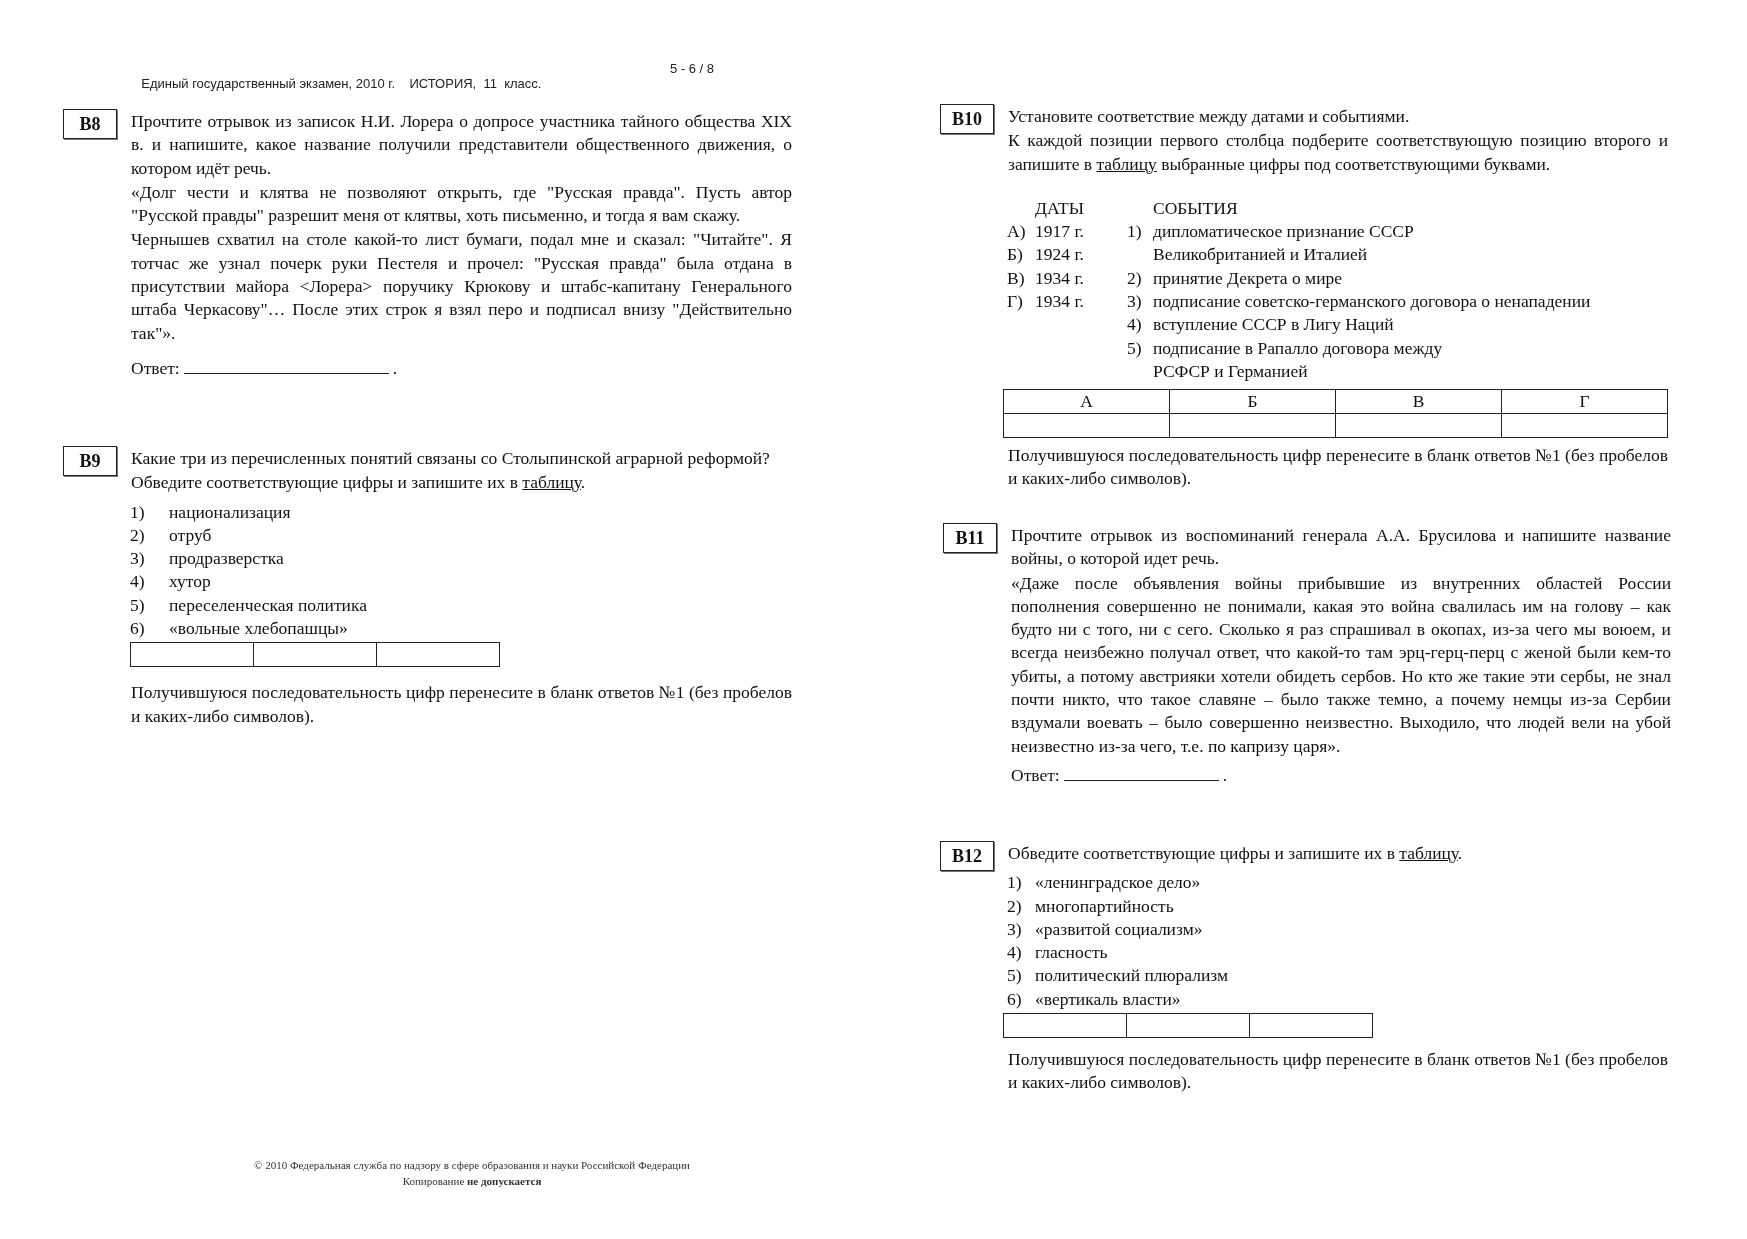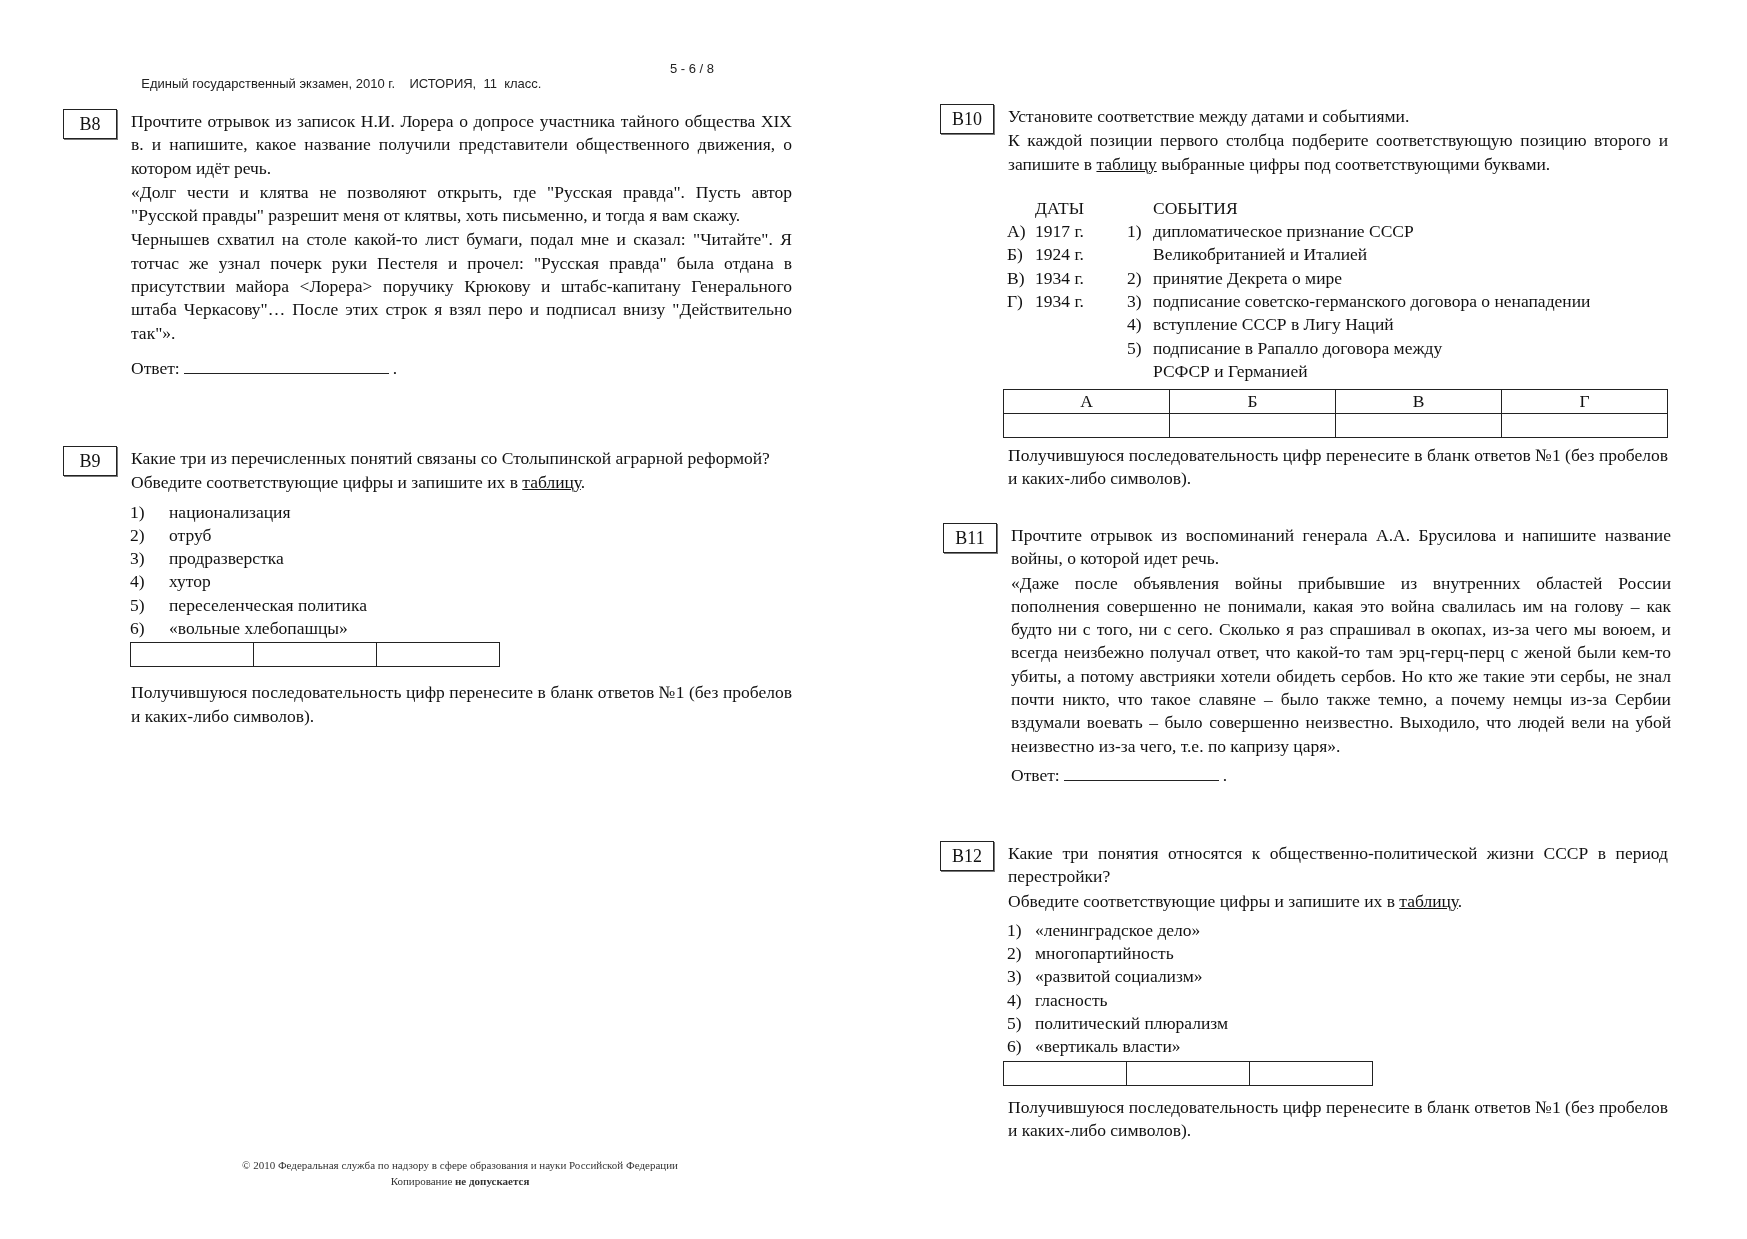--- a/index.html
+++ b/index.html
@@ -1,37 +1,37 @@
 <!DOCTYPE html>
 <html><head>
 <meta charset="utf-8">
 <style>
   html, body { margin: 0; padding: 0; background: #ffffff; }
   body { width: 1747px; height: 1239px; position: relative; overflow: hidden; color: #111; font-family: "Liberation Serif", serif; }
   .hdr { position: absolute; top: 61px; left: 134px; font-family: "Liberation Sans", sans-serif; font-size: 13px; color: #222; white-space: pre; }
   .hdr .pg { position: absolute; left: 536px; top: 0; }
   .task { position: absolute; }
-  .tag { position: absolute; left: 0; top: 0; width: 52px; height: 28px; border: 1.5px solid #222; box-shadow: 1px 1px 0 #777; font-weight: normal; font-size: 18px; text-align: center; line-height: 28px; font-family: "Liberation Serif", serif; }
+  .tag { position: absolute; left: 0; top: 0; width: 52px; height: 28px; border: 1.5px solid #222; box-shadow: 1px 1px 0 #777; font-weight: bold; font-size: 18px; text-align: center; line-height: 28px; font-family: "Liberation Serif", serif; }
   .body { position: absolute; font-size: 17.5px; line-height: 23.3px; }
   .just { text-align: justify; }
   .p { margin: 1px; }
   .u { text-decoration: underline; }
   .answer-line { display: inline-block; width: 205px; border-bottom: 1px solid #222; height: 14px; margin-left: 4px; margin-right: 4px; vertical-align: baseline; }
   .answer-line.short { width: 155px; }
   .list { margin: 6px 0 0 0; padding: 0; list-style: none; }
   .list li { display: flex; }
   .list li .n { width: 39px; }
   .list.b12 li .n { width: 28px; }
   table.ans { border-collapse: collapse; margin-top: 2px; }
   table.ans td { border: 1.3px solid #222; height: 21px; }
   table.ans.three td { width: 120px; }
   table.ans.four td { width: 163px; text-align: center; font-size: 17.5px; line-height: 21px; height: 21px; }
   .match { position: relative; margin-top: 21px; height: 190px; }
   .match .col { position: absolute; }
-  .footer { position: absolute; top: 1157px; left: 0; width: 920px; text-align: center; font-size: 11px; line-height: 16px; color: #333; }
+  .footer { position: absolute; top: 1157px; left: 0; width: 920px; text-align: center; font-size: 11px; line-height: 16px; color: #333; padding-left: 12px; }
   .footer b { font-weight: bold; }
 </style>
 </head>
 <body>
 
 <div class="hdr">
   <span>Единый государственный экзамен, 2010 г.    ИСТОРИЯ,  11  класс.</span>
   <span class="pg">5 - 6 / 8</span>
 </div>
 
@@ -155,21 +155,20 @@
     <p class="p">«Даже после объявления войны прибывшие из внутренних областей России пополнения совершенно не понимали, какая это война свалилась им на голову – как будто ни с того, ни с сего. Сколько я раз спрашивал в окопах, из-за чего мы воюем, и всегда неизбежно получал ответ, что какой-то там эрц-герц-перц с женой были кем-то убиты, а потому австрияки хотели обидеть сербов. Но кто же такие эти сербы, не знал почти никто, что такое славяне – было также темно, а почему немцы из-за Сербии вздумали воевать – было совершенно неизвестно. Выходило, что людей вели на убой неизвестно из-за чего, т.е. по капризу царя».</p>
     <p class="p" style="margin-top:6px;">
       <span>Ответ:</span><span class="answer-line short"></span><span>.</span>
     </p>
   </div>
 </div>
 
 <div class="task" style="left:940px; top:841px; width:730px;">
   <div class="tag">B12</div>
   <div class="body" style="left:67px; top:0; width:662px;">
-    <p class="p just">Какие три понятия относятся к общественно-политической жизни СССР в период перестройки?</p>
     <p class="p"><span>Обведите соответствующие цифры и запишите их в </span><span class="u">таблицу</span><span>.</span></p>
     <ul class="list b12">
       <li>
           <span class="n">1)</span>
           <span>«ленинградское дело»</span>
         </li>
       <li>
           <span class="n">2)</span>
           <span>многопартийность</span>
         </li>

